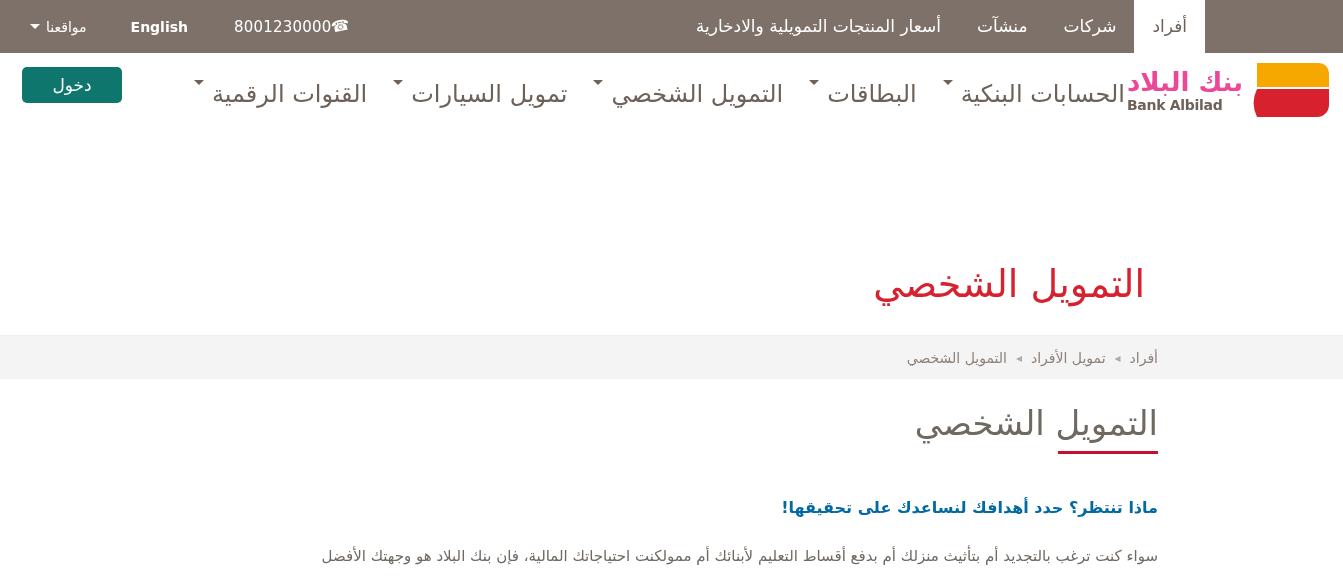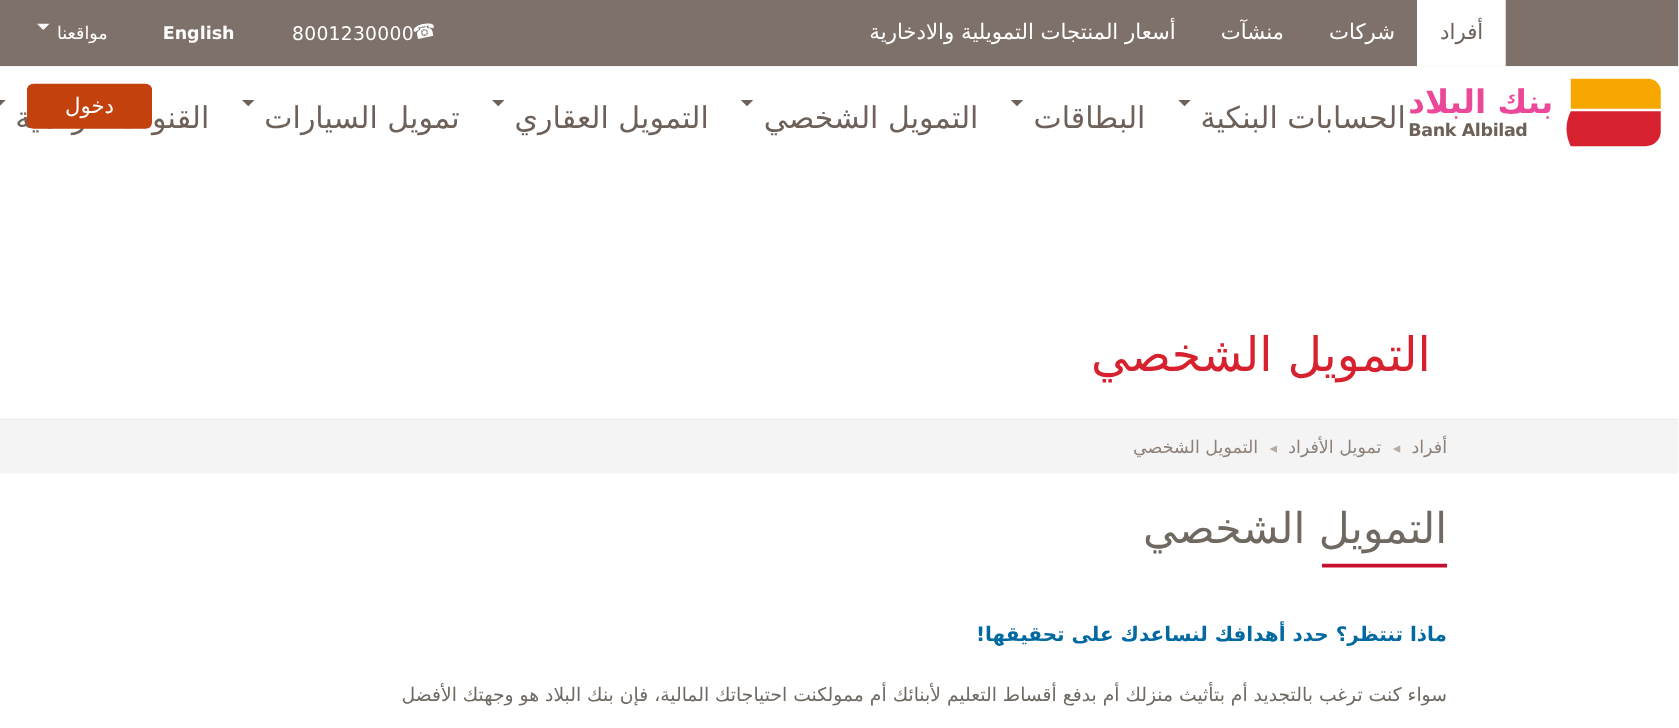--- a/index.html
+++ b/index.html
@@ -48,20 +48,21 @@
   .topbar-right {
     display: flex;
     align-items: center;
     gap: 0px;
     margin-right: auto;
     padding-left: 10px;
     direction: rtl;
   }
   .top-util {
     display: flex;
+    align-items: center;
     font-size: 14px;
     color: #ffffff;
     white-space: nowrap;
     cursor: pointer;
   }
   .top-util.phone { font-size: 15px; letter-spacing: .2px; padding: 0 22px; }
   .top-util.lang  { font-weight: bold; font-size: 14px; padding: 0 24px; }
   .top-util.loc   { font-size: 14px; padding: 0 20px; }
   .phone-icon {
     display: inline-block;
@@ -139,21 +140,21 @@
     white-space: nowrap;
     padding: 0 13px;
     cursor: pointer;
   }
   .nav-item .caret-down { margin-right: 8px; border-top-width: 5px; }
 
   .login-btn {
     position: absolute;
     left: 22px;
     top: 14px;
-    background: #c2410c;
+    background: #0f766e;
     color: #ffffff;
     border: none;
     border-radius: 5px;
     width: 100px;
     height: 36px;
     font-size: 17px;
     font-family: inherit;
     cursor: pointer;
     line-height: 1;
   }
@@ -305,24 +306,20 @@
     </div>
     <div class="nav-item">
       <span>البطاقات</span>
       <span class="caret-down"></span>
     </div>
     <div class="nav-item">
       <span>التمويل الشخصي</span>
       <span class="caret-down"></span>
     </div>
     <div class="nav-item">
-      <span>التمويل العقاري</span>
-      <span class="caret-down"></span>
-    </div>
-    <div class="nav-item">
       <span>تمويل السيارات</span>
       <span class="caret-down"></span>
     </div>
     <div class="nav-item">
       <span>القنوات الرقمية</span>
       <span class="caret-down"></span>
     </div>
   </div>
 
   <button class="login-btn">دخول</button>

